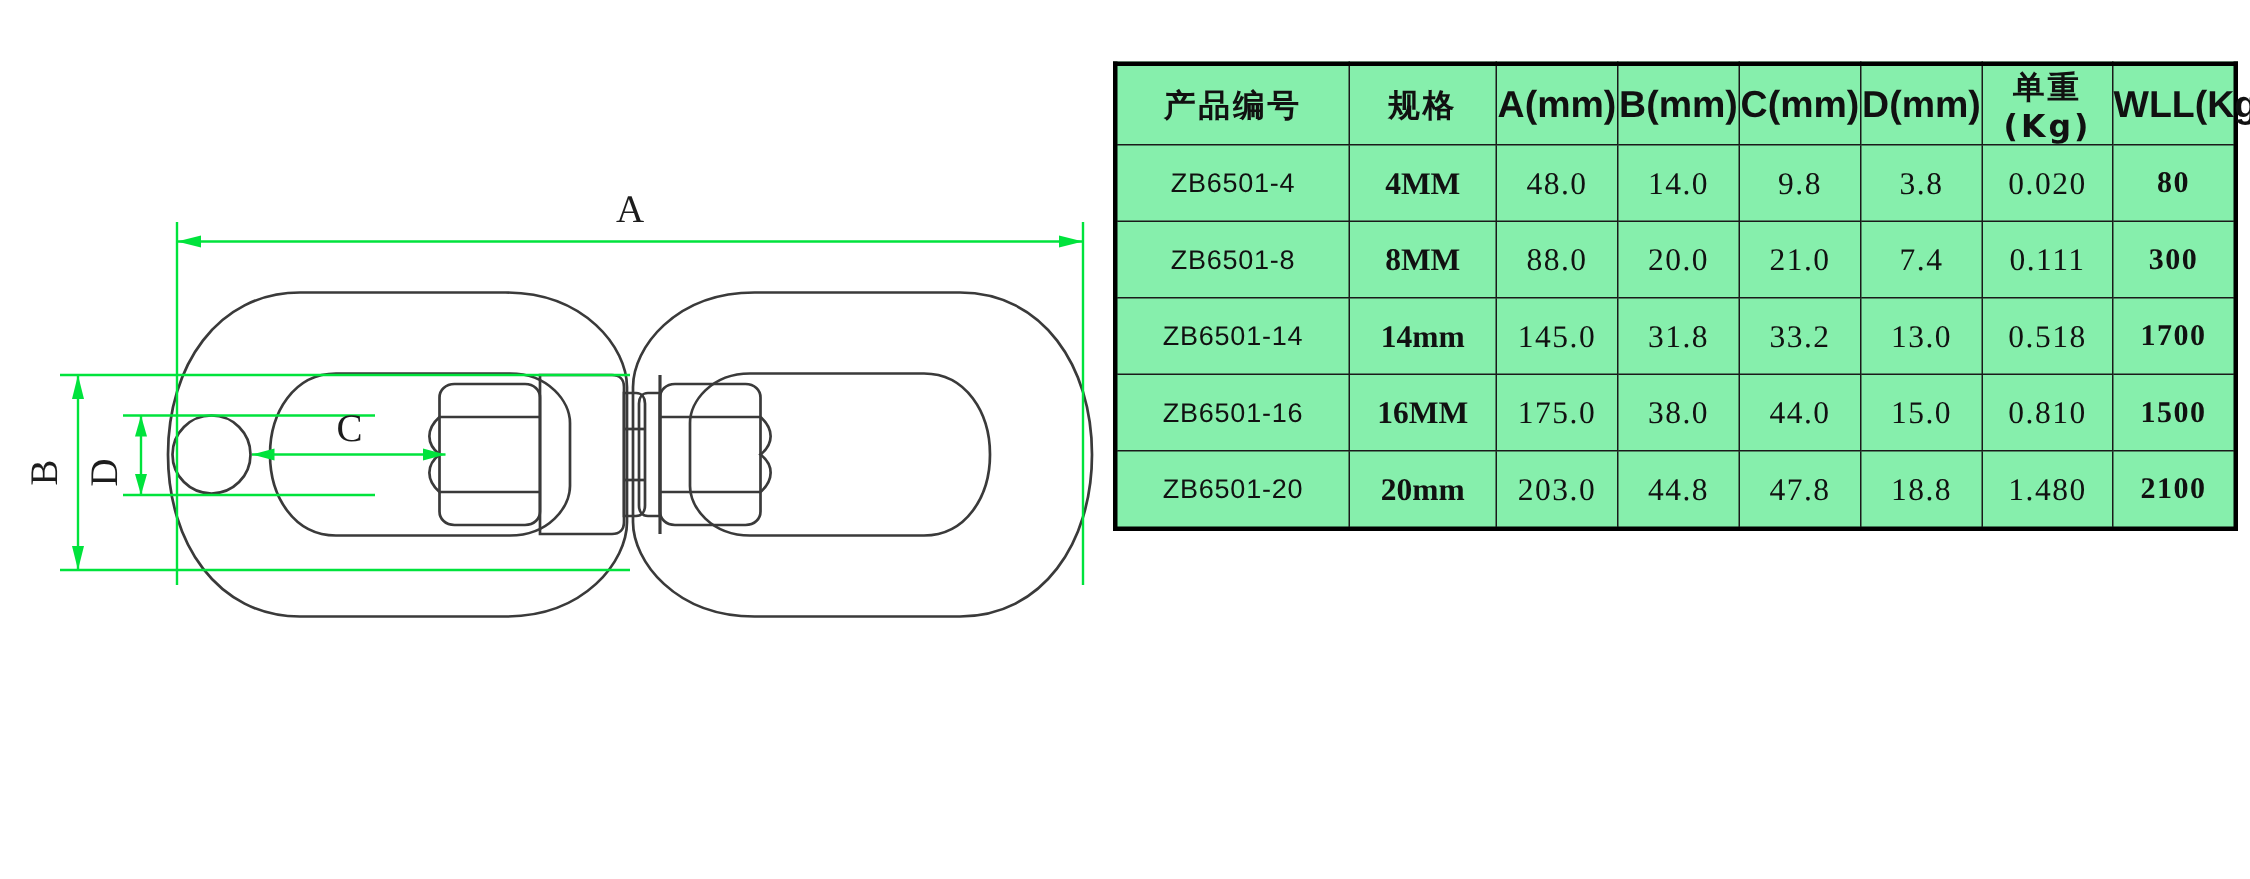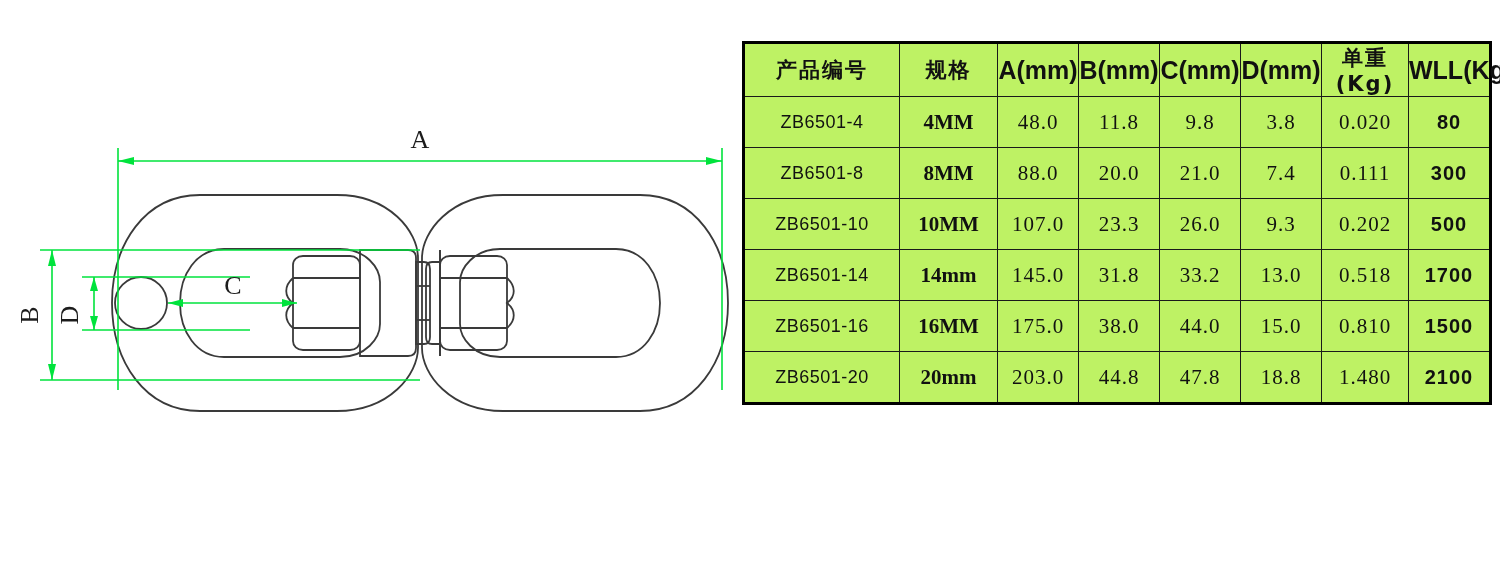--- a/index.html
+++ b/index.html
@@ -38,21 +38,21 @@
   #spec-table-wrap {
     position: absolute;
     left: 742px;
     top: 41px;
     width: 743px;
   }
   table#spec-table {
     border-collapse: collapse;
     width: 741px;
     table-layout: fixed;
-    background: #bef264;
+    background: #86efac;
     border: 3px solid #000000;
   }
   table#spec-table td,
   table#spec-table th {
     border: 1px solid #1a1a1a;
     text-align: center;
     vertical-align: middle;
     padding: 0;
     height: 50px;
     color: #111111;
@@ -81,21 +81,21 @@
     font-size: 18px;
     letter-spacing: 0.5px;
   }
   table#spec-table tbody td.spec {
     font-family: Liberation Serif, serif;
     font-size: 21px;
     font-weight: bold;
     letter-spacing: 0px;
   }
   table#spec-table tbody td.wll {
-    font-family: Liberation Sans, sans-serif;
+    font-family: Liberation Serif, serif;
     font-size: 20px;
     font-weight: bold;
   }
   col.c-model  { width: 156px; }
   col.c-spec   { width: 98px;  }
   col.c-a      { width: 81px;  }
   col.c-b      { width: 81px;  }
   col.c-c      { width: 81px;  }
   col.c-d      { width: 81px;  }
   col.c-weight { width: 87px;  }
@@ -272,47 +272,37 @@
         <th class="cjk">单重(Kg)</th>
         <th>WLL(Kg)</th>
       </tr>
     </thead>
     <tbody id="spec-table-body">
 
     <tr>
           <td class="model">ZB6501-4</td>
           <td class="spec">4MM</td>
           <td>48.0</td>
-          <td>11.8</td>
+          <td>14.0</td>
           <td>9.8</td>
           <td>3.8</td>
           <td>0.020</td>
           <td class="wll">80</td>
         </tr>
         <tr>
           <td class="model">ZB6501-8</td>
           <td class="spec">8MM</td>
           <td>88.0</td>
           <td>20.0</td>
           <td>21.0</td>
           <td>7.4</td>
           <td>0.111</td>
           <td class="wll">300</td>
         </tr>
         <tr>
-          <td class="model">ZB6501-10</td>
-          <td class="spec">10MM</td>
-          <td>107.0</td>
-          <td>23.3</td>
-          <td>26.0</td>
-          <td>9.3</td>
-          <td>0.202</td>
-          <td class="wll">500</td>
-        </tr>
-        <tr>
           <td class="model">ZB6501-14</td>
           <td class="spec">14mm</td>
           <td>145.0</td>
           <td>31.8</td>
           <td>33.2</td>
           <td>13.0</td>
           <td>0.518</td>
           <td class="wll">1700</td>
         </tr>
         <tr>

